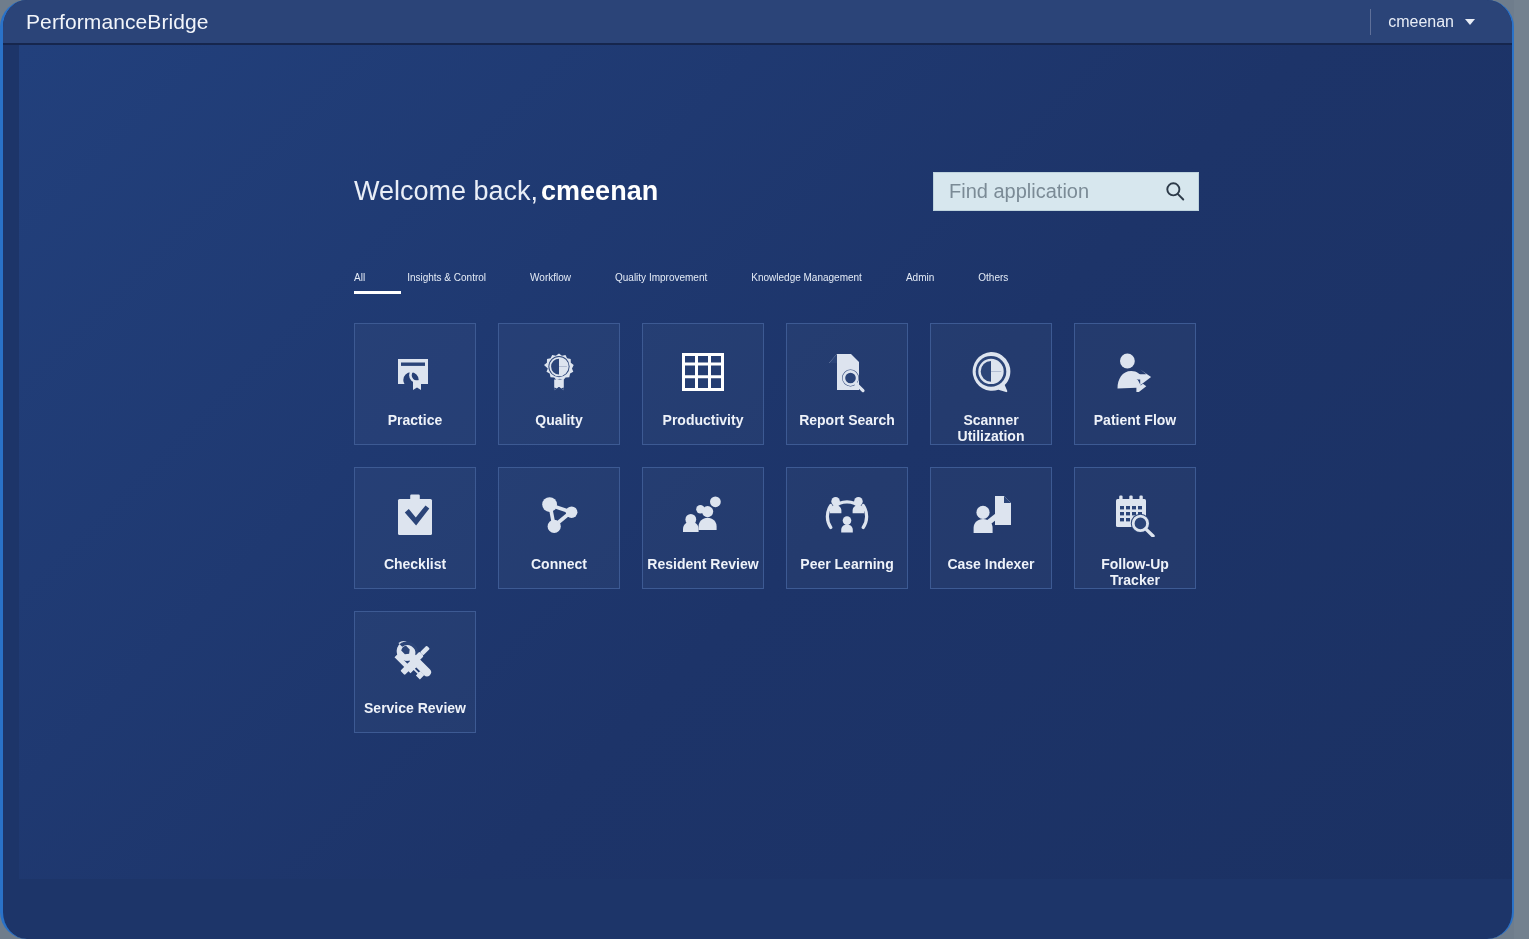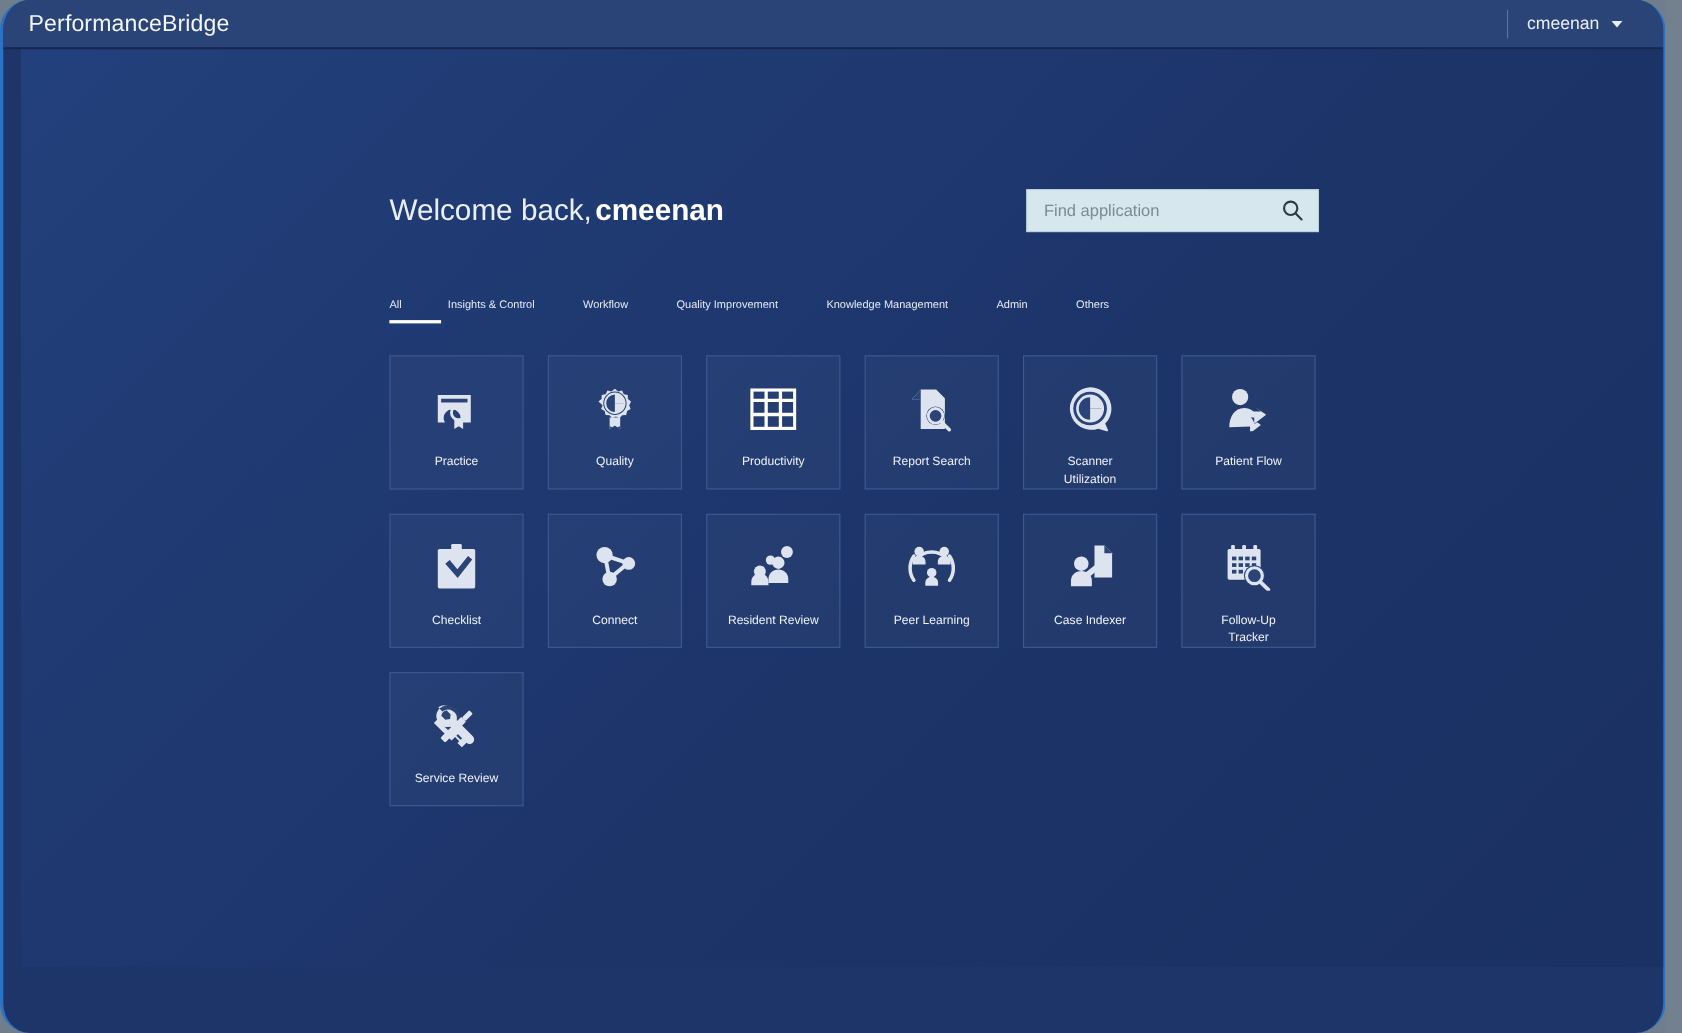--- a/index.html
+++ b/index.html
@@ -118,21 +118,21 @@
     align-items: center;
   }
   #search-input {
     border: 0;
     outline: none;
     background: transparent;
     width: 100%;
     height: 100%;
     padding: 0 44px 0 15px;
     font-family: "Liberation Sans", sans-serif;
-    font-size: 15px;
+    font-size: 20px;
     color: #445566;
   }
   #search-input::placeholder { color: #7b8b96; }
   #search-icon-btn {
     position: absolute;
     right: 10px; top: 50%;
     transform: translateY(-50%);
     width: 26px; height: 26px;
     display: flex; align-items: center; justify-content: center;
     cursor: pointer;
@@ -187,25 +187,26 @@
   .tile-icon {
     height: 48px;
     display: flex;
     align-items: center;
     justify-content: center;
   }
   .tile-icon svg { display: block; }
   .tile-label {
     margin-top: 16px;
     color: #eef2f9;
-    font-size: 11px;
+    font-size: 14px;
     line-height: 16px;
     text-align: center;
     width: 112px;
     white-space: pre-line;
+    font-weight: bold;
   }
 </style>
 </head>
 <body>
 
 <div id="app-window">
 
   <div id="top-bar">
     <div id="brand">PerformanceBridge</div>
     <div id="user-menu">

